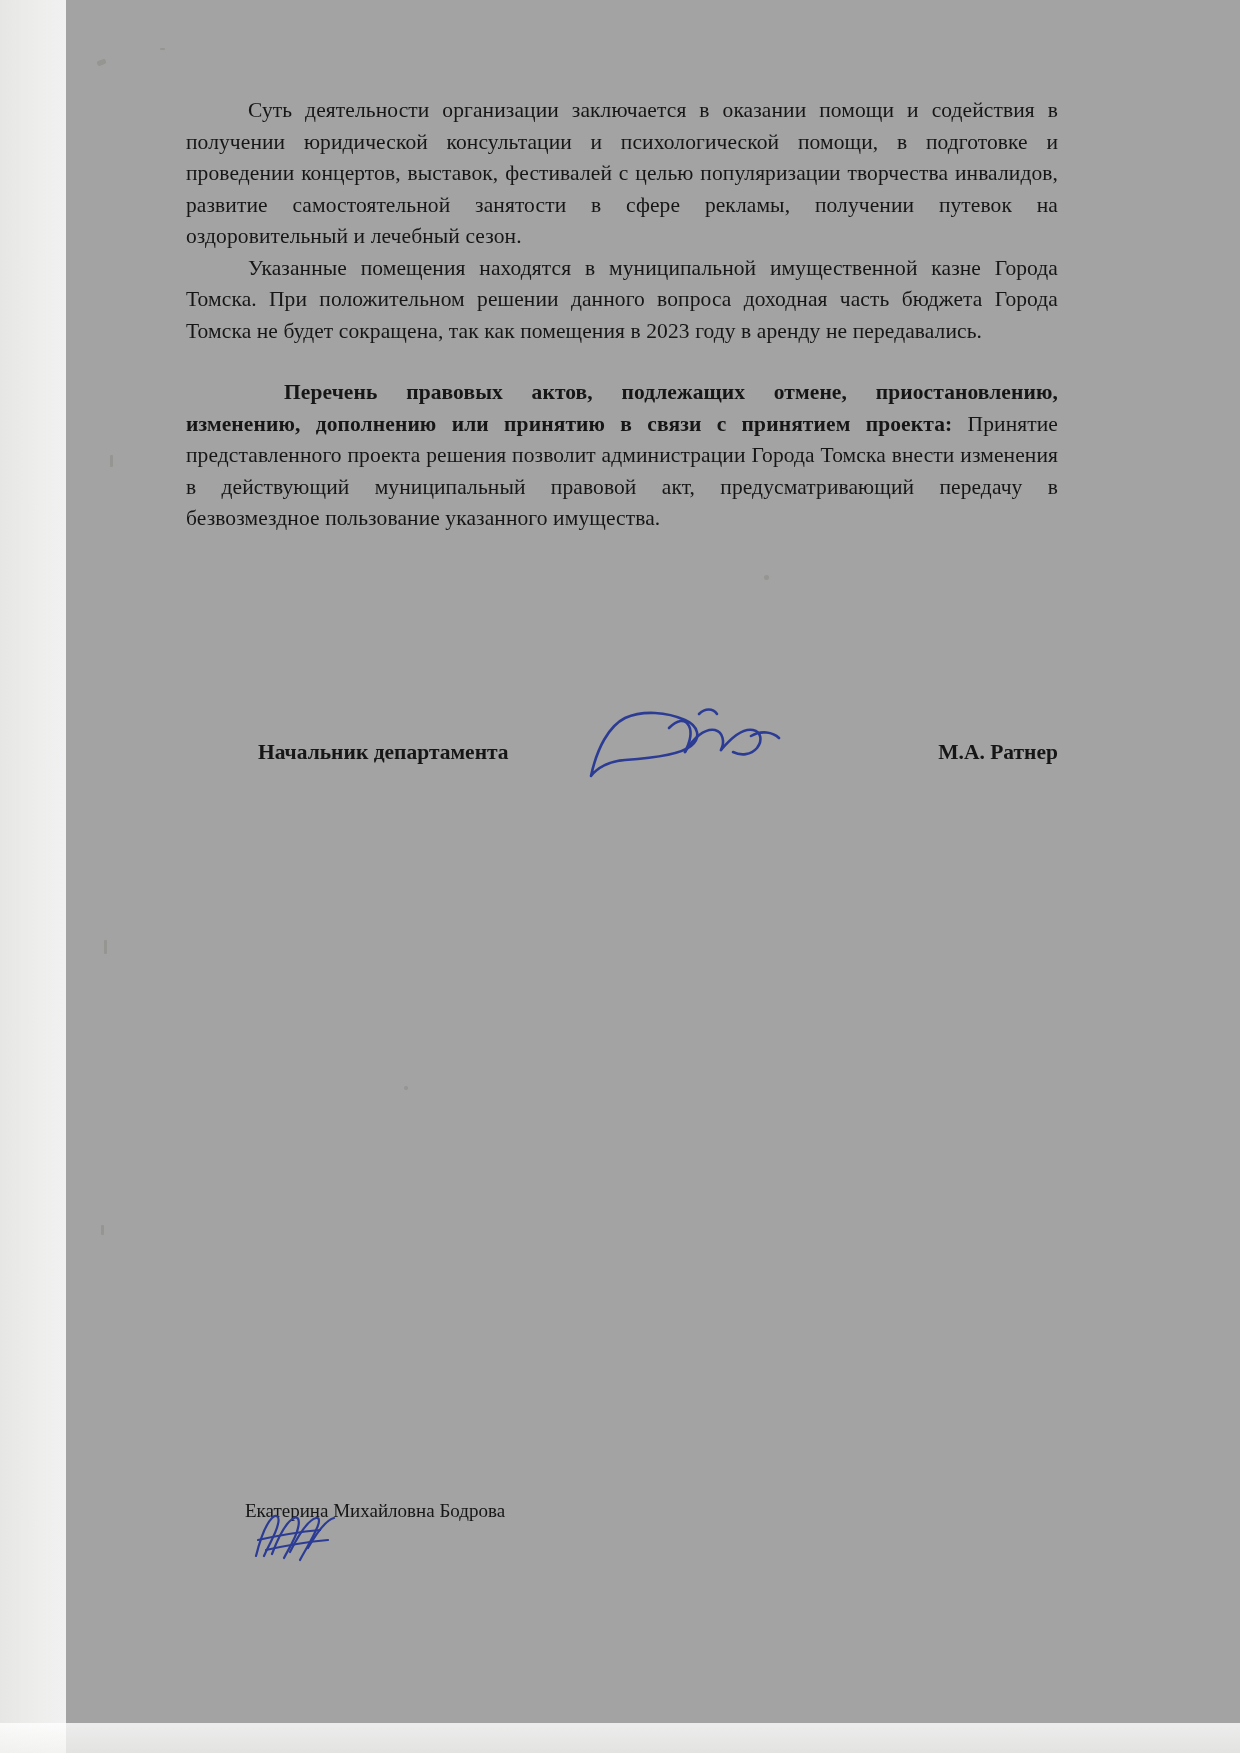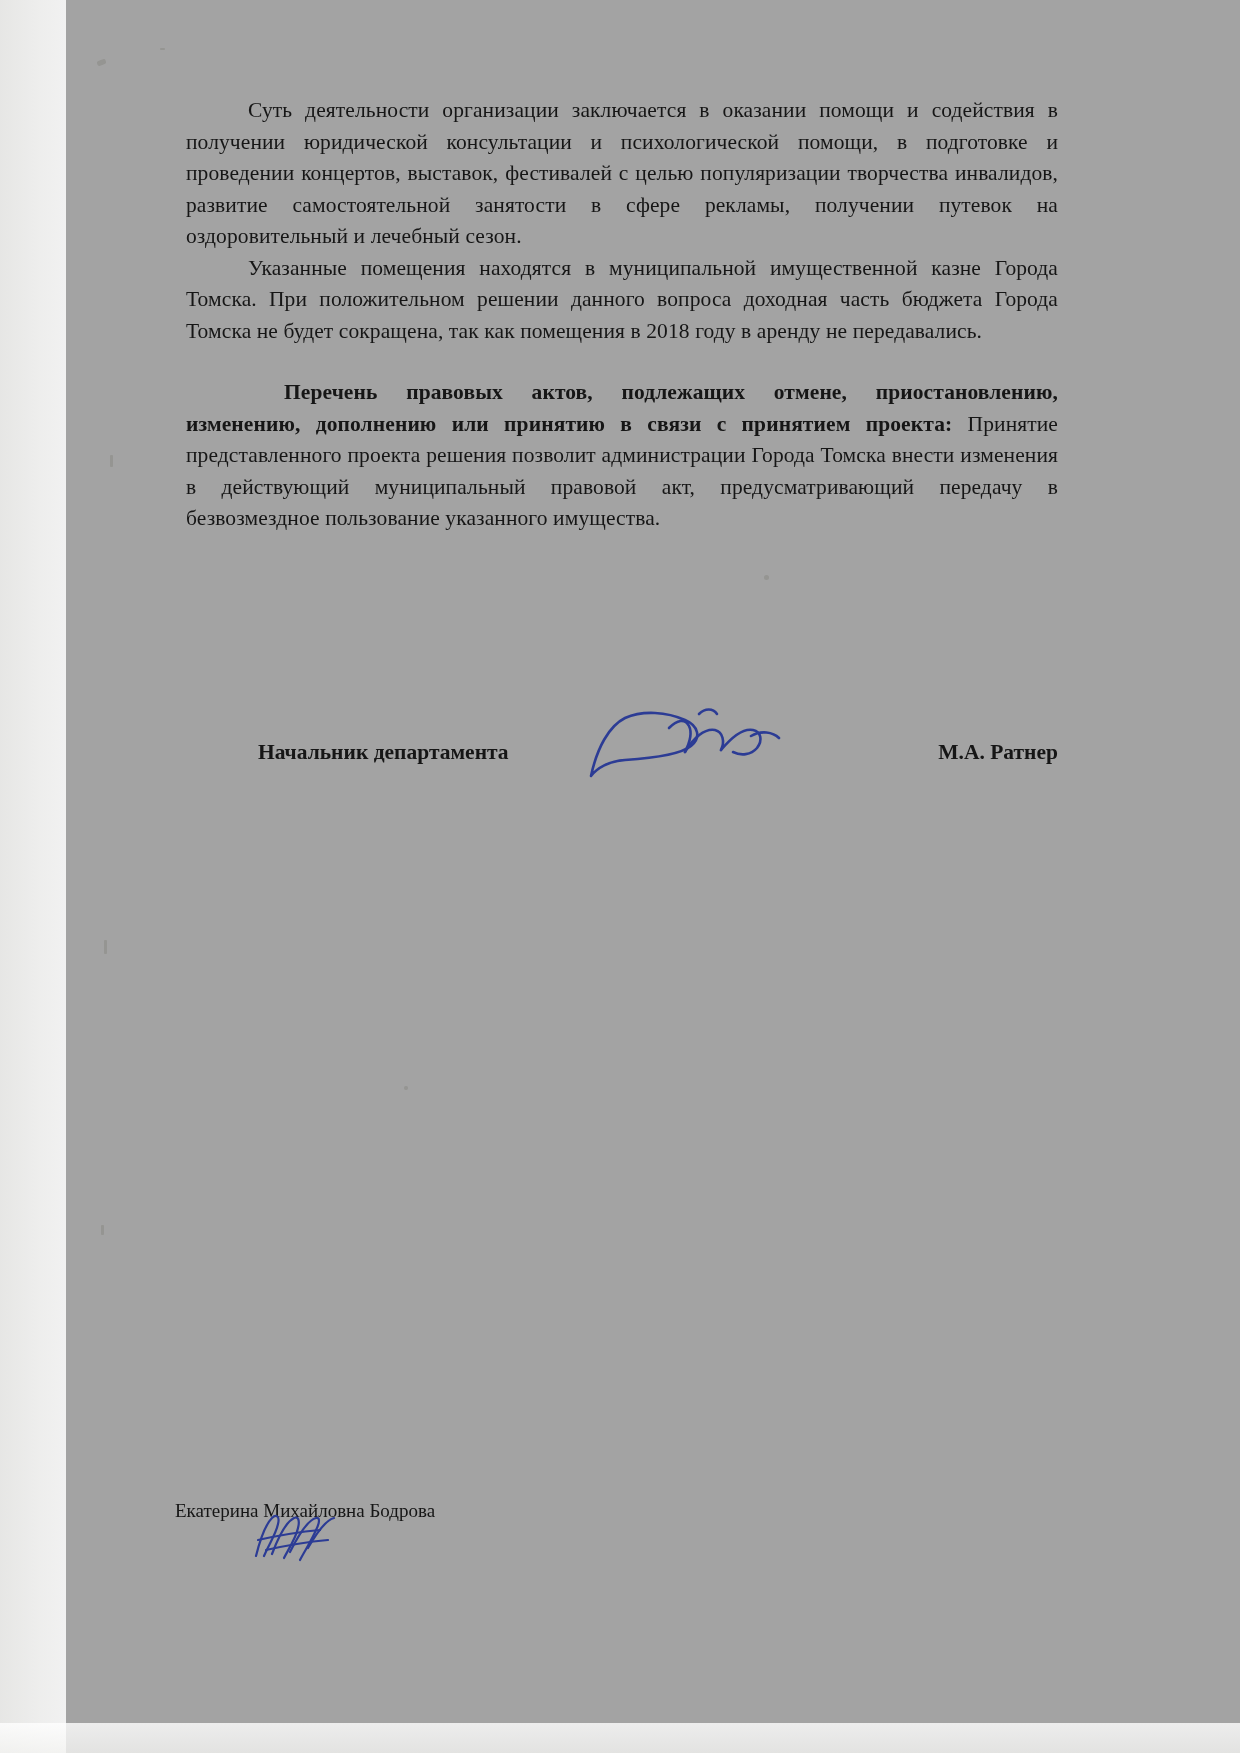--- a/index.html
+++ b/index.html
@@ -89,20 +89,21 @@
   .footer-contact {
     position: absolute;
     left: 175px;
     top: 1498px;
     width: 400px;
   }
   .footer-contact .fc-name {
     font-size: 19px;
     line-height: 25px;
     white-space: nowrap;
+    text-align: center;
   }
   .footer-contact .fc-phone {
     font-size: 19px;
     line-height: 25px;
   }
   .footer-initials {
     position: absolute;
     left: 250px;
     top: 1510px;
     width: 110px;
@@ -130,21 +131,21 @@
   <div class="dot-artifact" style="left:104px; top:940px; width:3px; height:14px; border-radius:1px;"></div>
   <div class="dot-artifact" style="left:101px; top:1225px; width:3px; height:10px; border-radius:1px;"></div>
   <div class="dot-artifact" style="left:404px; top:1086px; width:4px; height:4px;"></div>
   <div class="dot-artifact" style="left:764px; top:575px; width:5px; height:5px;"></div>
 
   <div class="body-text">
 
     <p class="para">Суть деятельности организации заключается в оказании помощи и содействия в получении юридической консультации и психологической помощи, в подготовке и проведении концертов, выставок, фестивалей с целью популяризации творчества инвалидов, развитие самостоятельной занятости в сфере рекламы, получении путевок на оздоровительный и лечебный сезон.</p>
 
 
-    <p class="para">Указанные помещения находятся в муниципальной имущественной казне Города Томска. При положительном решении данного вопроса доходная часть бюджета Города Томска не будет сокращена, так как помещения в 2018 году в аренду не передавались.</p>
+    <p class="para">Указанные помещения находятся в муниципальной имущественной казне Города Томска. При положительном решении данного вопроса доходная часть бюджета Города Томска не будет сокращена, так как помещения в 2023 году в аренду не передавались.</p>
 
     <div class="spacer-block"></div>
 
     <p class="para"><b>Перечень правовых актов, подлежащих отмене, приостановлению, изменению, дополнению или принятию в связи с принятием проекта:</b><span> Принятие представленного проекта решения позволит администрации Города Томска внести изменения в действующий муниципальный правовой акт, предусматривающий передачу в безвозмездное пользование указанного имущества.</span></p>
   </div>
 
   <div class="signature-row">
     <div class="sig-title">Начальник департамента</div>
 
     <div class="sig-mark">

